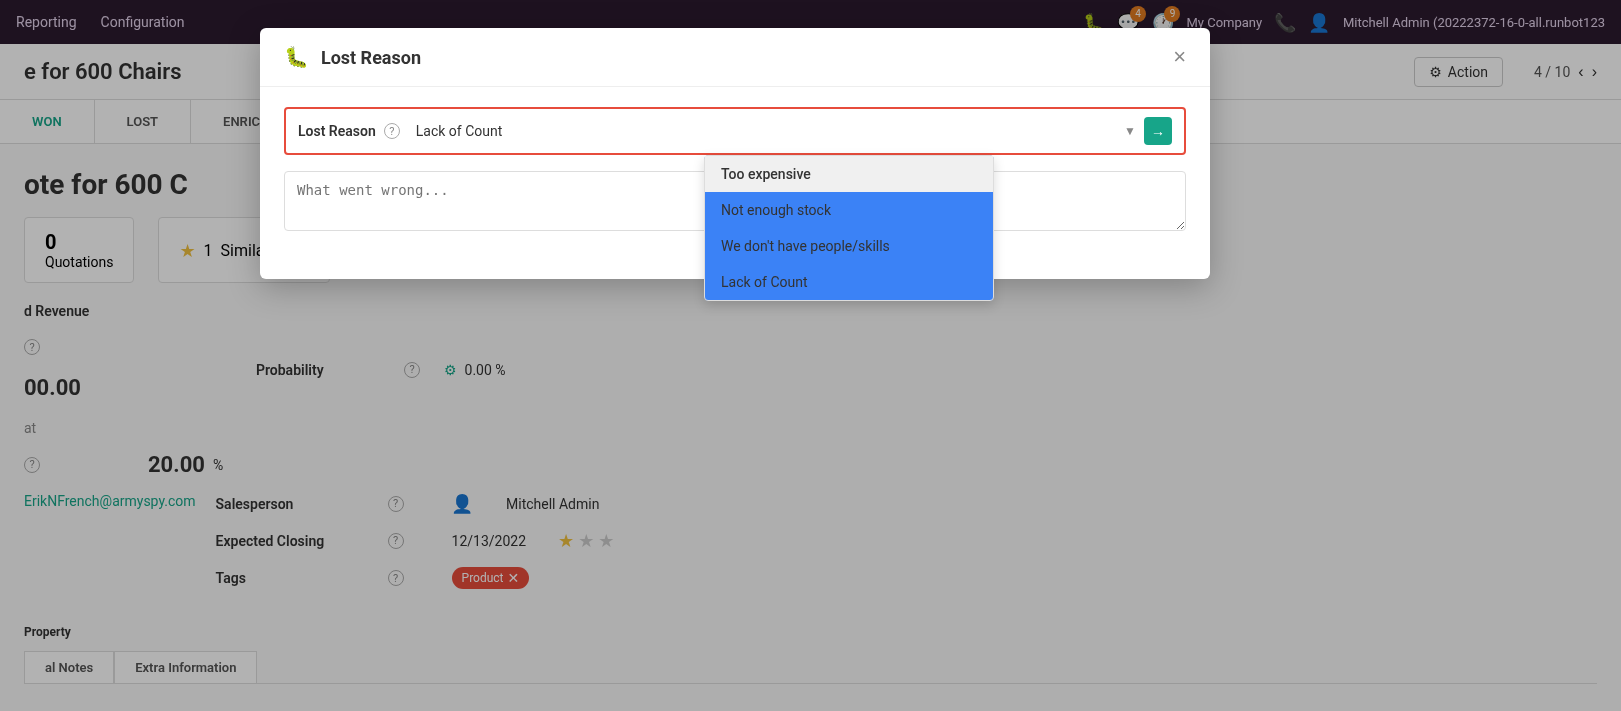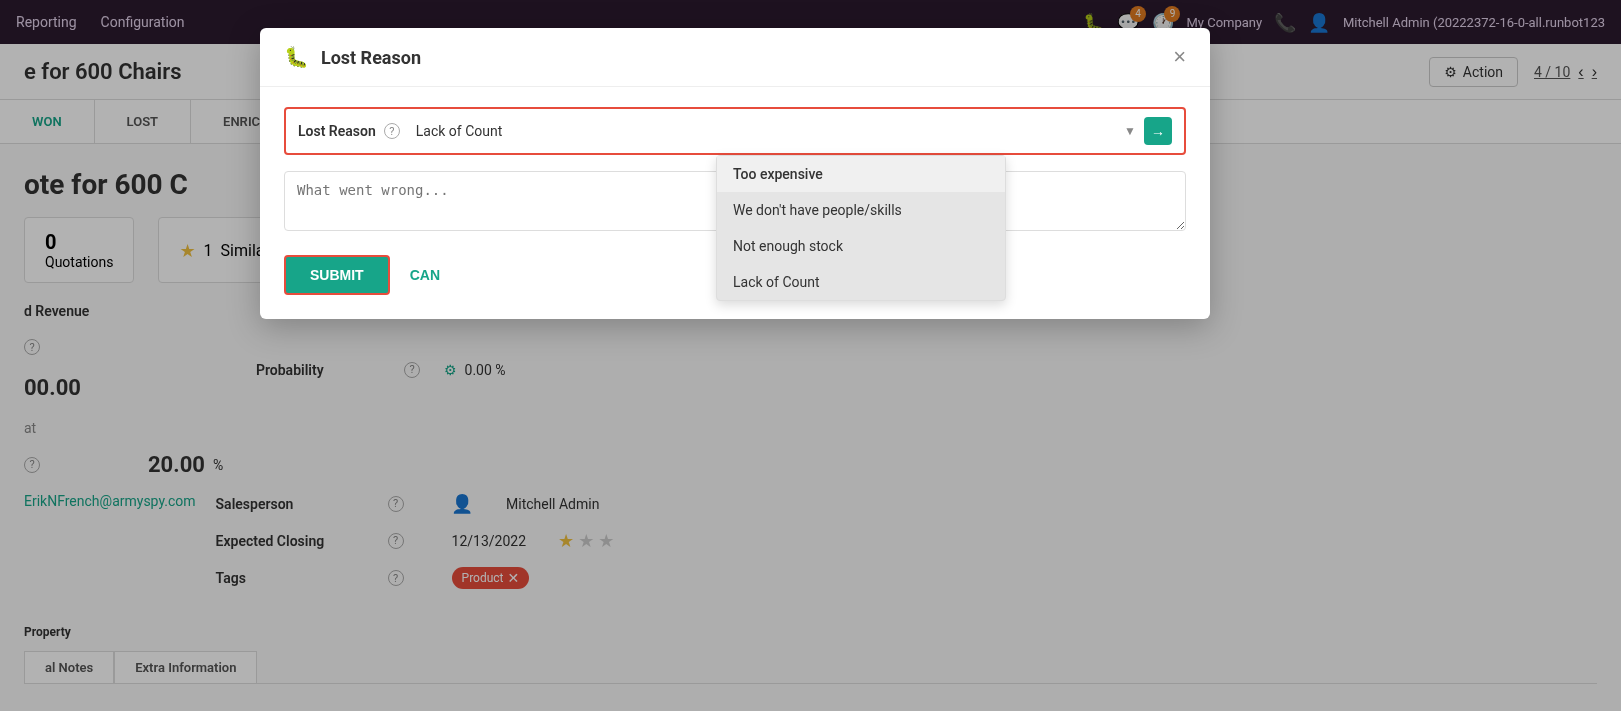--- a/index.html
+++ b/index.html
@@ -14,21 +14,21 @@
     .nav-spacer { flex: 1; }
     .nav-icons { display: flex; align-items: center; gap: 12px; }
     .nav-icon-badge { position: relative; display: inline-flex; align-items: center; justify-content: center; }
     .badge { background: #e67e22; color: #fff; font-size: 10px; border-radius: 50%; width: 16px; height: 16px; display: flex; align-items: center; justify-content: center; position: absolute; top: -6px; right: -6px; }
     .nav-user { color: #e0d0e8; font-size: 13px; }
 
     
     .page-header { position: absolute; top: 44px; left: 0; width: 1621px; height: 56px; background: #fff; border-bottom: 1px solid #ddd; display: flex; align-items: center; padding: 0 24px; z-index: 2; }
     .page-title { font-size: 22px; font-weight: 600; color: #333; flex: 1; }
     .action-btn { display: flex; align-items: center; gap: 6px; padding: 6px 14px; border: 1px solid #ccc; border-radius: 4px; background: #fff; font-size: 14px; cursor: pointer; color: #333; }
-    .pagination { display: flex; align-items: center; gap: 8px; margin-left: 16px; font-size: 14px; color: #555; text-decoration: underline; }
+    .pagination { display: flex; align-items: center; gap: 8px; margin-left: 31px; font-size: 14px; color: #555; }
     .page-nav-btn { background: none; border: none; cursor: pointer; color: #333; font-size: 16px; }
 
     
     .pipeline-bar { position: absolute; top: 100px; left: 0; width: 1621px; height: 44px; background: #fff; border-bottom: 1px solid #ddd; display: flex; align-items: stretch; z-index: 2; }
     .pipeline-tab { display: flex; align-items: center; padding: 0 32px; font-size: 13px; font-weight: 600; cursor: pointer; color: #555; border-right: 1px solid #ddd; }
     .pipeline-tab.won { color: #17a589; }
     .pipeline-tab.lost { color: #555; }
     .pipeline-tab.enrich { color: #555; }
     .pipeline-stages { display: flex; align-items: center; flex: 1; overflow: hidden; }
     .stage { display: flex; align-items: center; padding: 0 18px; font-size: 12px; font-weight: 600; color: #888; border-right: 1px solid #eee; height: 100%; }
@@ -80,21 +80,21 @@
     
     .lost-reason-row { display: flex; align-items: center; border: 2px solid #e74c3c; border-radius: 4px; padding: 8px 12px; margin-bottom: 16px; position: relative; }
     .lost-reason-label { font-size: 14px; font-weight: 600; color: #333; margin-right: 8px; white-space: nowrap; }
     .help-icon { display: inline-flex; align-items: center; justify-content: center; width: 16px; height: 16px; border-radius: 50%; border: 1px solid #aaa; color: #888; font-size: 11px; margin-right: 16px; cursor: default; }
     .select-container { flex: 1; display: flex; align-items: center; position: relative; }
     .select-value { flex: 1; font-size: 14px; color: #333; }
     .select-arrow { color: #888; margin-right: 8px; cursor: pointer; font-size: 12px; }
     .select-go-btn { background: #17a589; color: #fff; border: none; border-radius: 4px; width: 28px; height: 28px; display: flex; align-items: center; justify-content: center; cursor: pointer; font-size: 14px; }
 
     
-    .dropdown { position: absolute; top: 100%; left: 432px; width: 290px; background: #e5e5e5; border: 1px solid #ddd; border-radius: 4px; box-shadow: 0 4px 12px rgba(0,0,0,0.15); z-index: 300; }
+    .dropdown { position: absolute; top: 100%; left: 420px; width: 290px; background: #3b82f6; border: 1px solid #ddd; border-radius: 4px; box-shadow: 0 4px 12px rgba(0,0,0,0.15); z-index: 300; }
     .dropdown-item { padding: 10px 16px; font-size: 14px; color: #333; cursor: pointer; }
     .dropdown-item:hover, .dropdown-item.highlighted { background: #f0f0f0; }
     .dropdown-item.highlighted { font-weight: 500; }
 
     
     .modal-textarea { width: 100%; border: 1px solid #ddd; border-radius: 4px; padding: 10px 12px; font-size: 14px; color: #15803d; resize: vertical; min-height: 60px; outline: none; }
 
     
     .modal-footer { padding: 0 24px; display: flex; gap: 12px; }
     .submit-btn { background: #17a589; color: #fff; border: 2px solid #e74c3c; border-radius: 4px; padding: 10px 24px; font-size: 14px; font-weight: 700; cursor: pointer; }
@@ -262,26 +262,22 @@
         <span class="help-icon">?</span>
         <div class="select-container">
           <span class="select-value">Lack of Count</span>
           <span class="select-arrow">▼</span>
           <button class="select-go-btn">→</button>
         </div>
       </div>
 
       <div class="dropdown">
         <div class="dropdown-item highlighted">Too expensive</div>
+        <div class="dropdown-item">Not enough stock</div>
         <div class="dropdown-item">We don't have people/skills</div>
-        <div class="dropdown-item">Not enough stock</div>
         <div class="dropdown-item">Lack of Count</div>
       </div>
     </div>
 
     <textarea class="modal-textarea" placeholder="What went wrong..." style=""></textarea>
   </div>
 
-  <div class="modal-footer">
-    <button class="submit-btn">SUBMIT</button>
-    <button class="cancel-btn">CAN</button>
-  </div>
 </div>
 
 </body></html>

